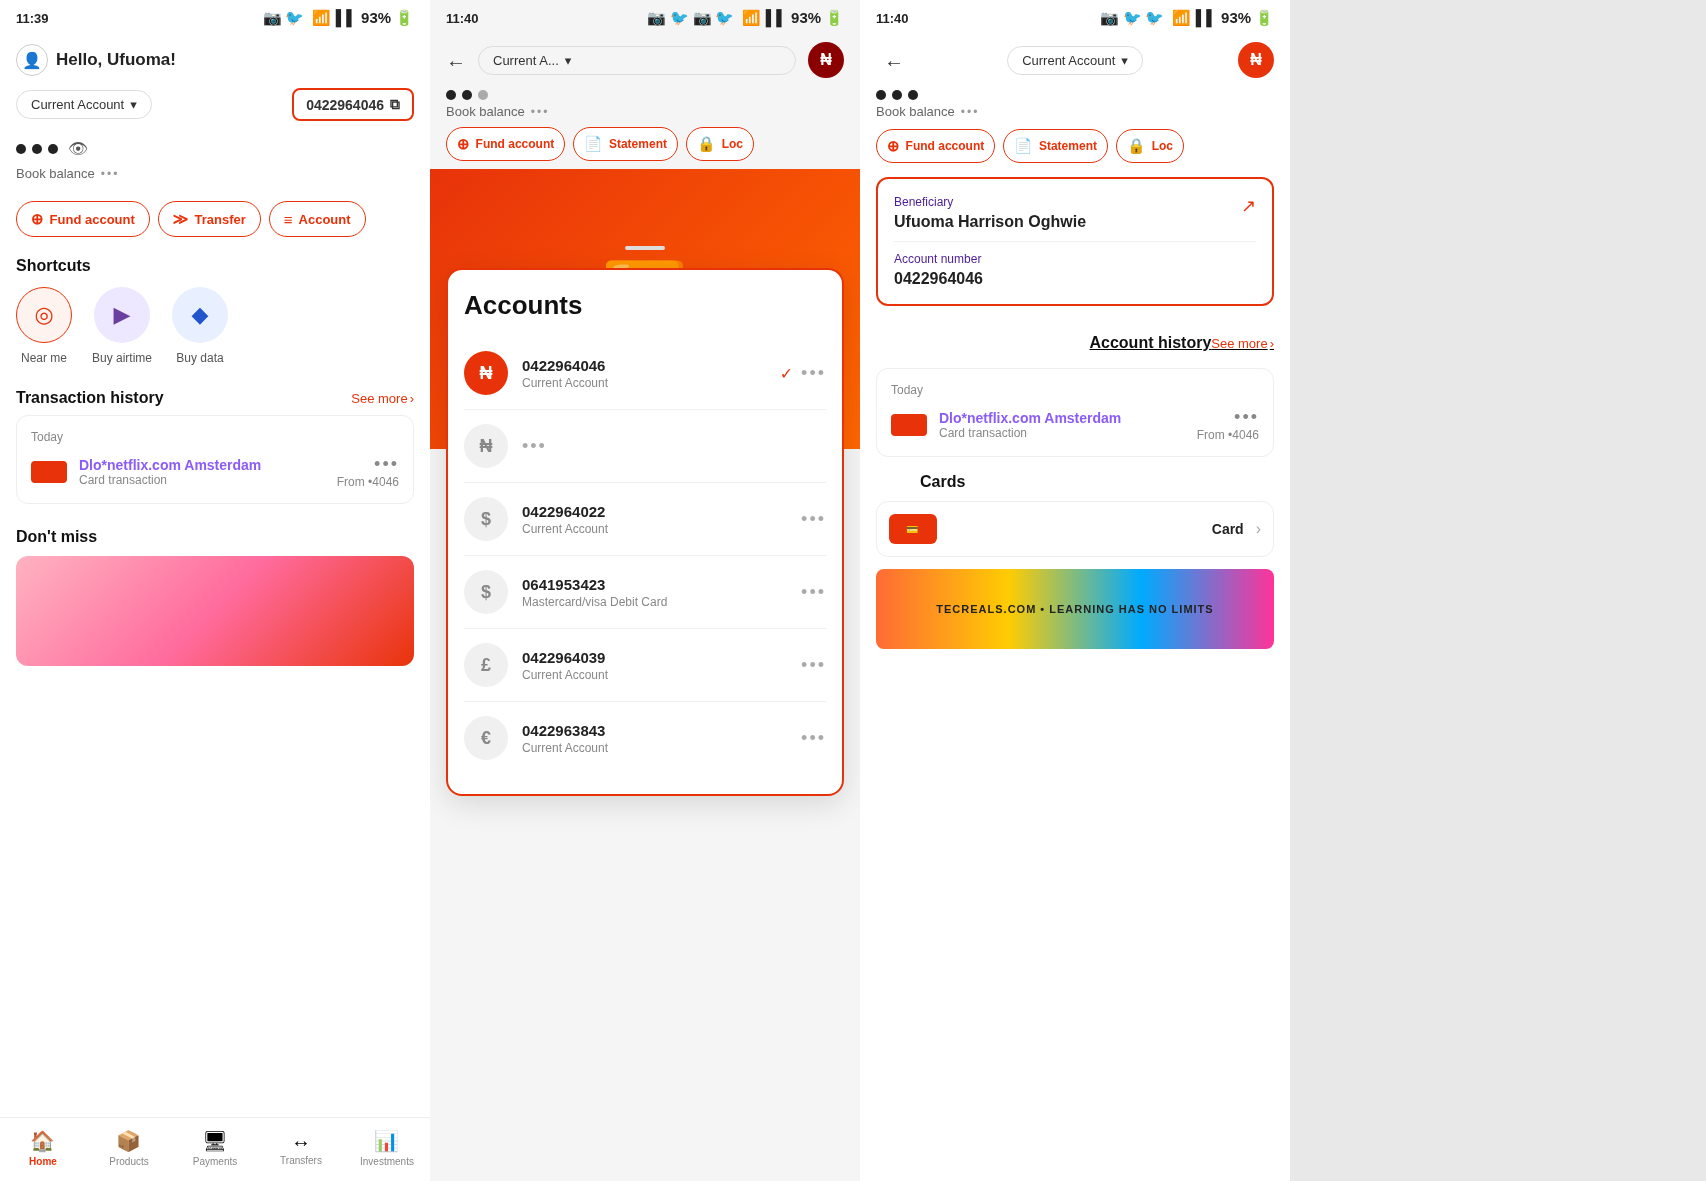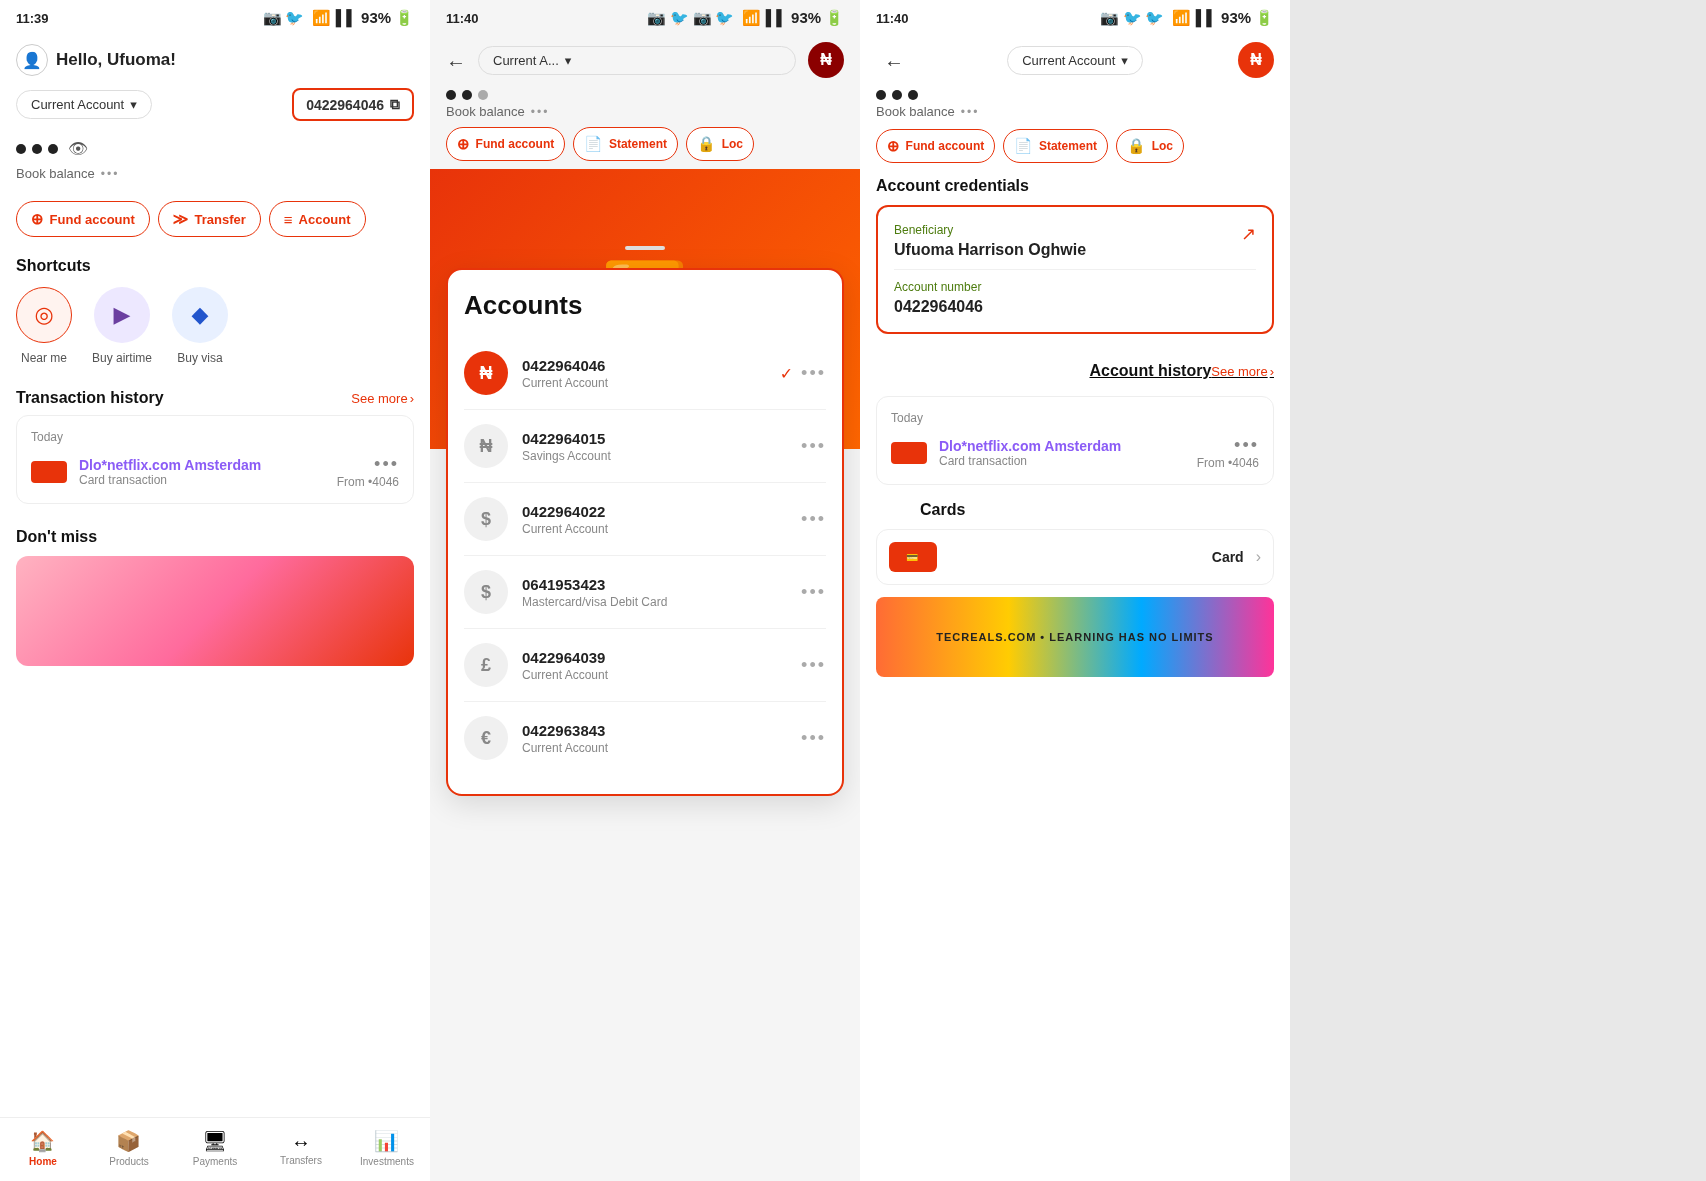--- a/index.html
+++ b/index.html
@@ -252,21 +252,21 @@
 
     .credentials-section {
       padding: 0 16px 16px;
     }
     .credentials-card {
       border: 2px solid #e8330a;
       border-radius: 12px;
       padding: 16px;
       position: relative;
     }
-    .cred-label { font-size: 12px; color: #4d7c0f; margin-bottom: 4px; }
+    .cred-label { font-size: 12px; color: #4c1d95; margin-bottom: 4px; }
     .cred-value { font-size: 16px; font-weight: 700; color: #222; }
     .cred-divider { height: 1px; background: #f0f0f0; margin: 10px 0; }
     .share-icon {
       position: absolute; top: 16px; right: 16px;
       font-size: 18px; color: #e8330a; cursor: pointer;
     }
 
     .account-history-header {
       display: flex; justify-content: flex-end; align-items: center;
       padding: 4px 16px 8px;
@@ -401,21 +401,21 @@
     <div class="shortcut-item">
       <div class="shortcut-circle orange">◎</div>
       <span class="shortcut-label">Near me</span>
     </div>
     <div class="shortcut-item">
       <div class="shortcut-circle purple">▶</div>
       <span class="shortcut-label">Buy airtime</span>
     </div>
     <div class="shortcut-item">
       <div class="shortcut-circle blue">◆</div>
-      <span class="shortcut-label">Buy visa</span>
+      <span class="shortcut-label">Buy data</span>
     </div>
   </div>
 
   <div class="transaction-header">
     <span class="section-title" style="padding:0">Transaction history</span>
     <span class="see-more">
       <span>See more</span> ›
     </span>
   </div>
   <div class="transaction-card">
@@ -518,24 +518,20 @@
         <div class="acc-info">
           <div class="acc-number">0422964046</div>
           <div class="acc-type">Current Account</div>
         </div>
         <span class="acc-check">✓</span>
         <span class="acc-more">•••</span>
       </div>
 
       <div class="account-list-item">
         <div class="acc-icon gray">₦</div>
-        <div class="acc-info">
-          <div class="acc-number">0422964015</div>
-          <div class="acc-type">Savings Account</div>
-        </div>
         <span class="acc-more">•••</span>
       </div>
 
       <div class="account-list-item">
         <div class="acc-icon gray">$</div>
         <div class="acc-info">
           <div class="acc-number">0422964022</div>
           <div class="acc-type">Current Account</div>
         </div>
         <span class="acc-more">•••</span>
@@ -608,21 +604,20 @@
       <span class="btn-icon">📄</span>
       <span>Statement</span>
     </button>
     <button class="action-btn" style="font-size:12px;padding:7px 10px">
       <span class="btn-icon">🔒</span>
       <span>Loc</span>
     </button>
   </div>
 
   <div class="credentials-section">
-    <div class="section-title" style="padding: 0 0 10px">Account credentials</div>
     <div class="credentials-card">
       <span class="share-icon">↗</span>
       <div class="cred-label">Beneficiary</div>
       <div class="cred-value">Ufuoma Harrison Oghwie</div>
       <div class="cred-divider"></div>
       <div class="cred-label">Account number</div>
       <div class="cred-value">0422964046</div>
     </div>
   </div>
 

